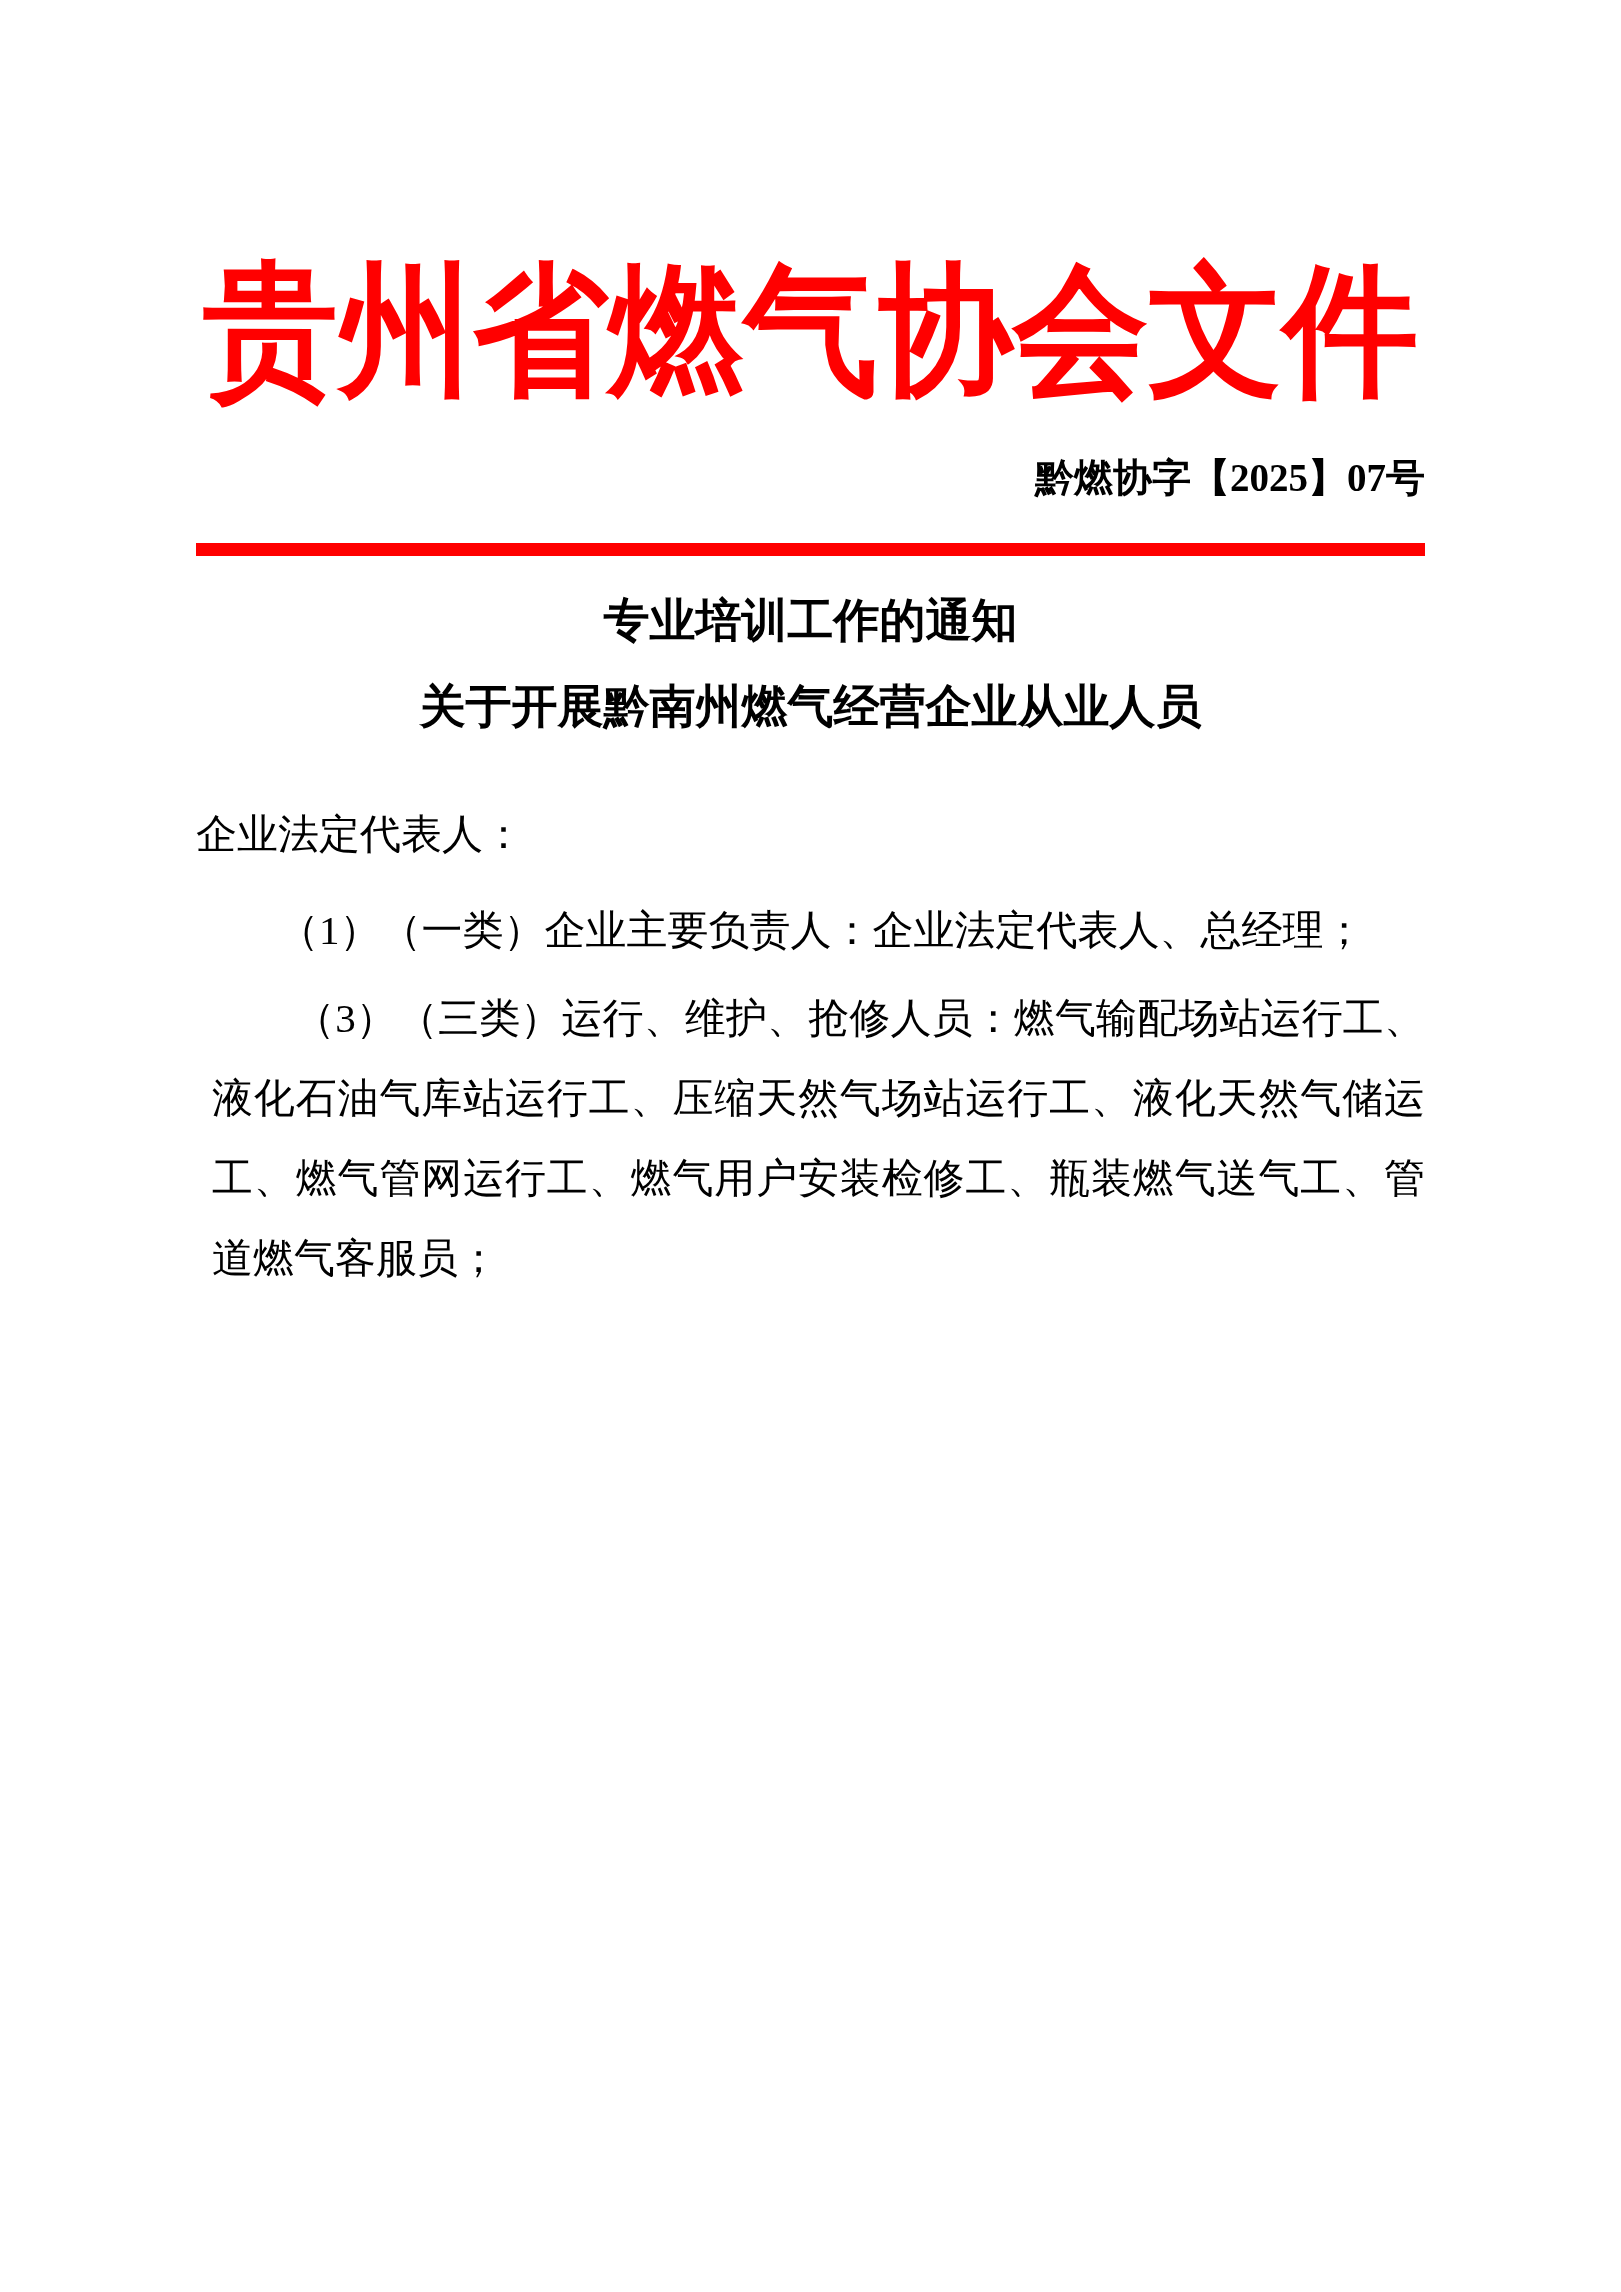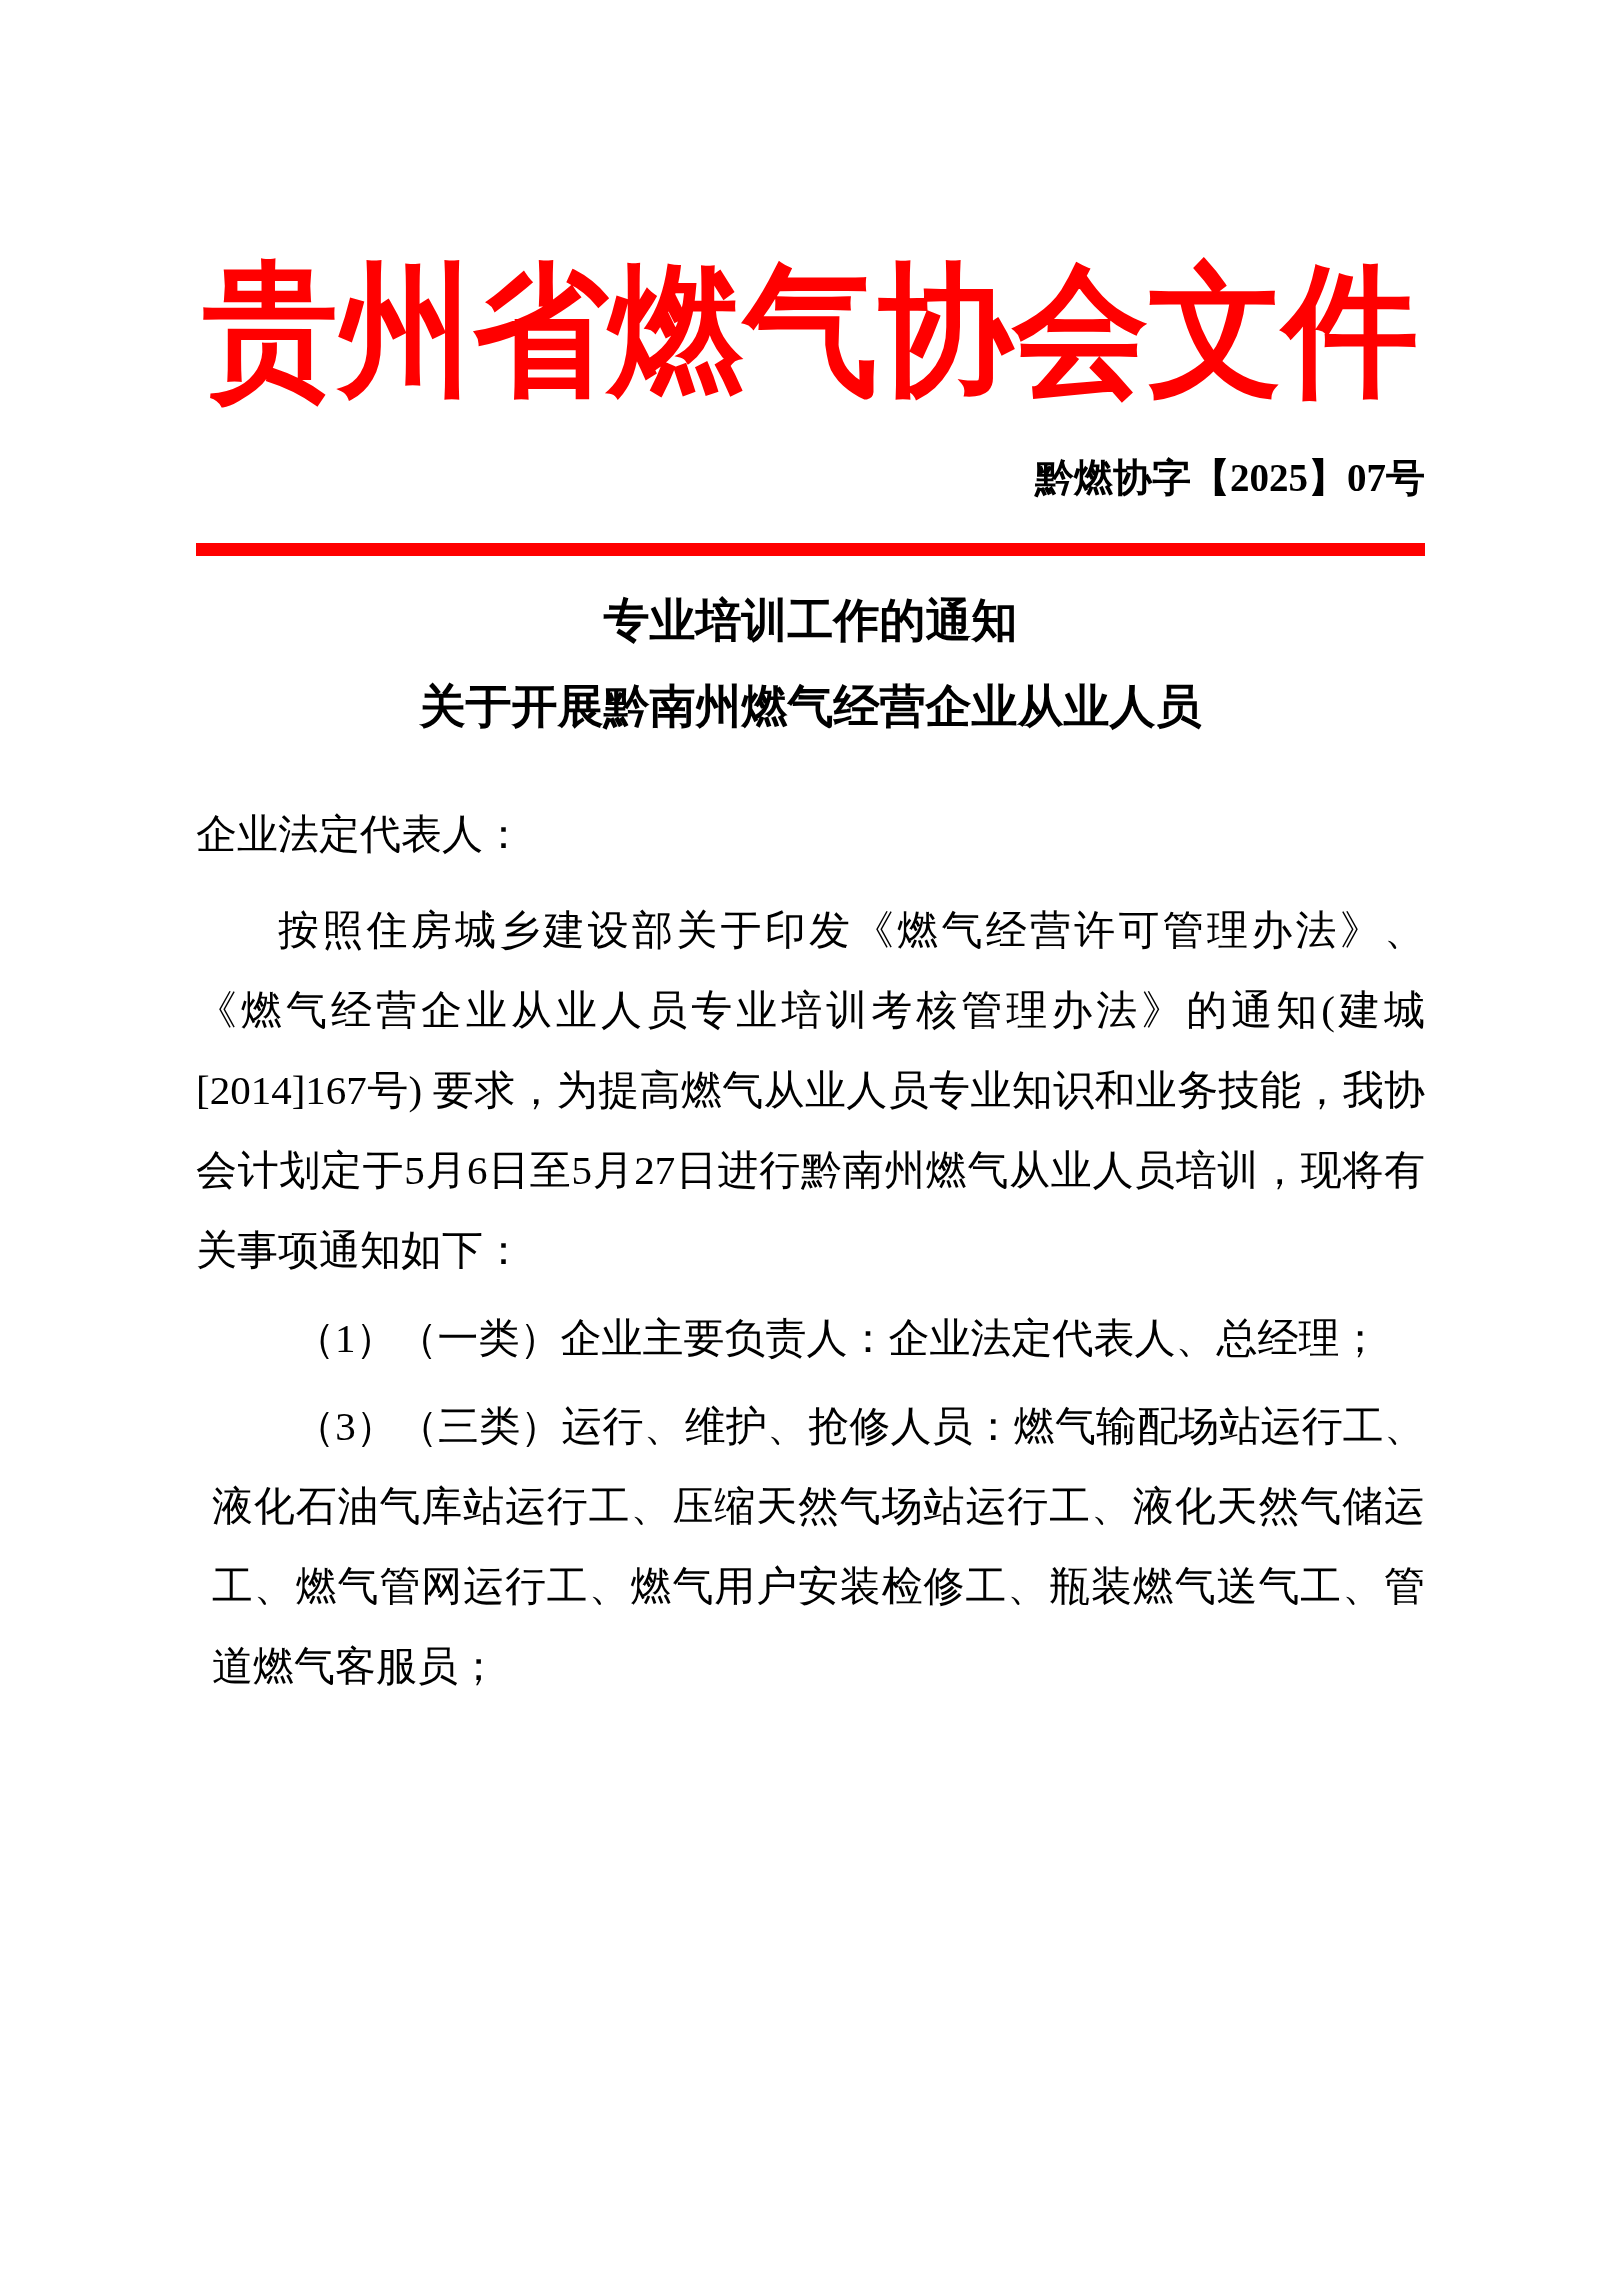--- a/index.html
+++ b/index.html
@@ -89,21 +89,20 @@
   <div class="red-rule"></div>
 
   <div class="notice-title">
     <span class="title-line">专业培训工作的通知</span>
     <span class="title-line">关于开展黔南州燃气经营企业从业人员</span>
   </div>
 
   <div class="body-text">
     <p class="salutation">企业法定代表人：</p>
 
-    <p class="para">按照住房城乡建设部关于印发《燃气经营许可管理办法》、《燃气经营企业从业人员专业培训考核管理办法》的通知(建城[2014]167号) 要求，为提高燃气从业人员专业知识和业务技能，我协会计划定于5月6日至5月27日进行黔南州燃气从业人员培训，现将有关事项通知如下：</p>
 
 
 
     <p class="para">（1）（一类）企业主要负责人：企业法定代表人、总经理；</p>
 
 
     <p class="para">（3）（三类）运行、维护、抢修人员：燃气输配场站运行工、液化石油气库站运行工、压缩天然气场站运行工、液化天然气储运工、燃气管网运行工、燃气用户安装检修工、瓶装燃气送气工、管道燃气客服员；</p>
   </div>
 
 </div>

